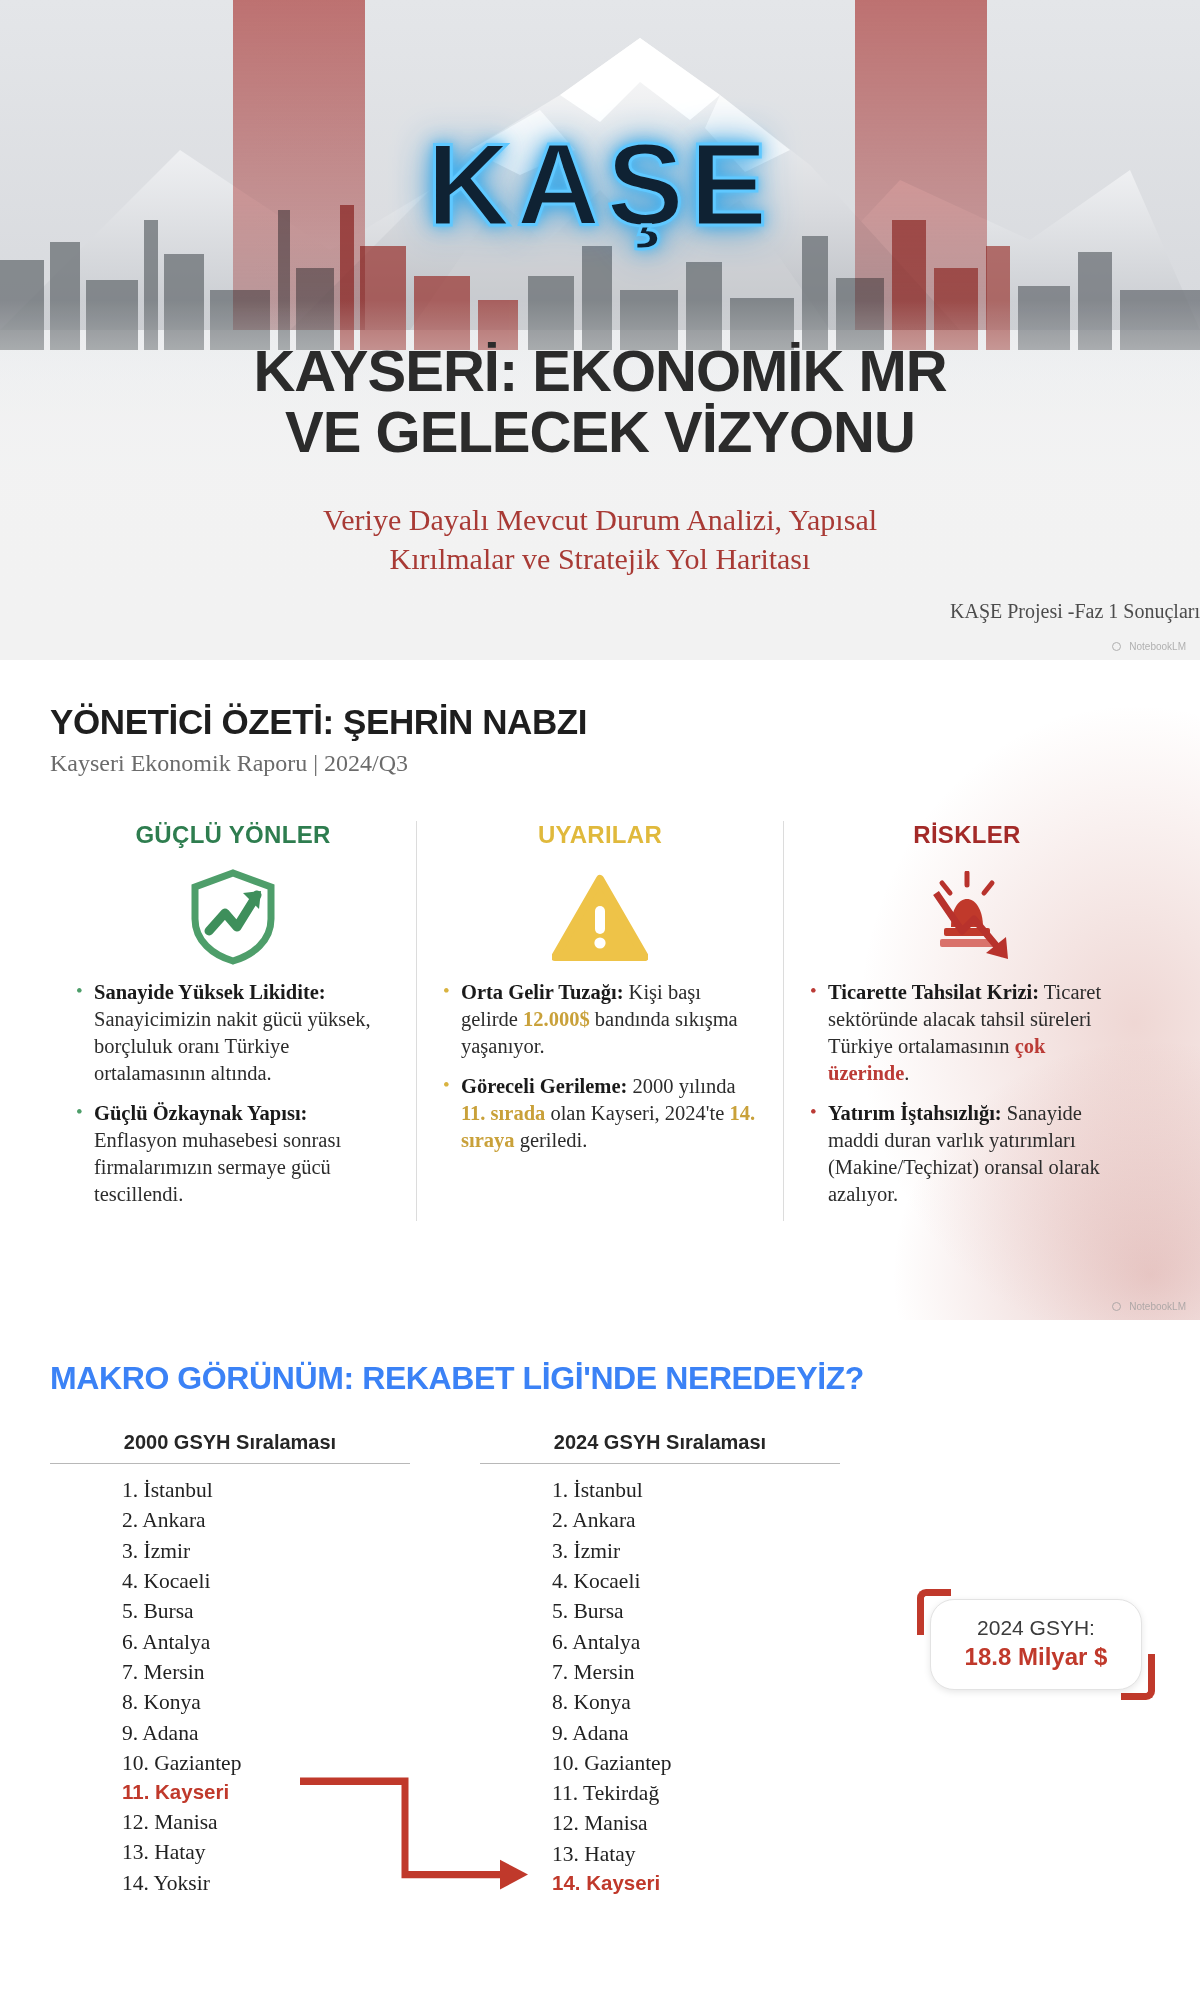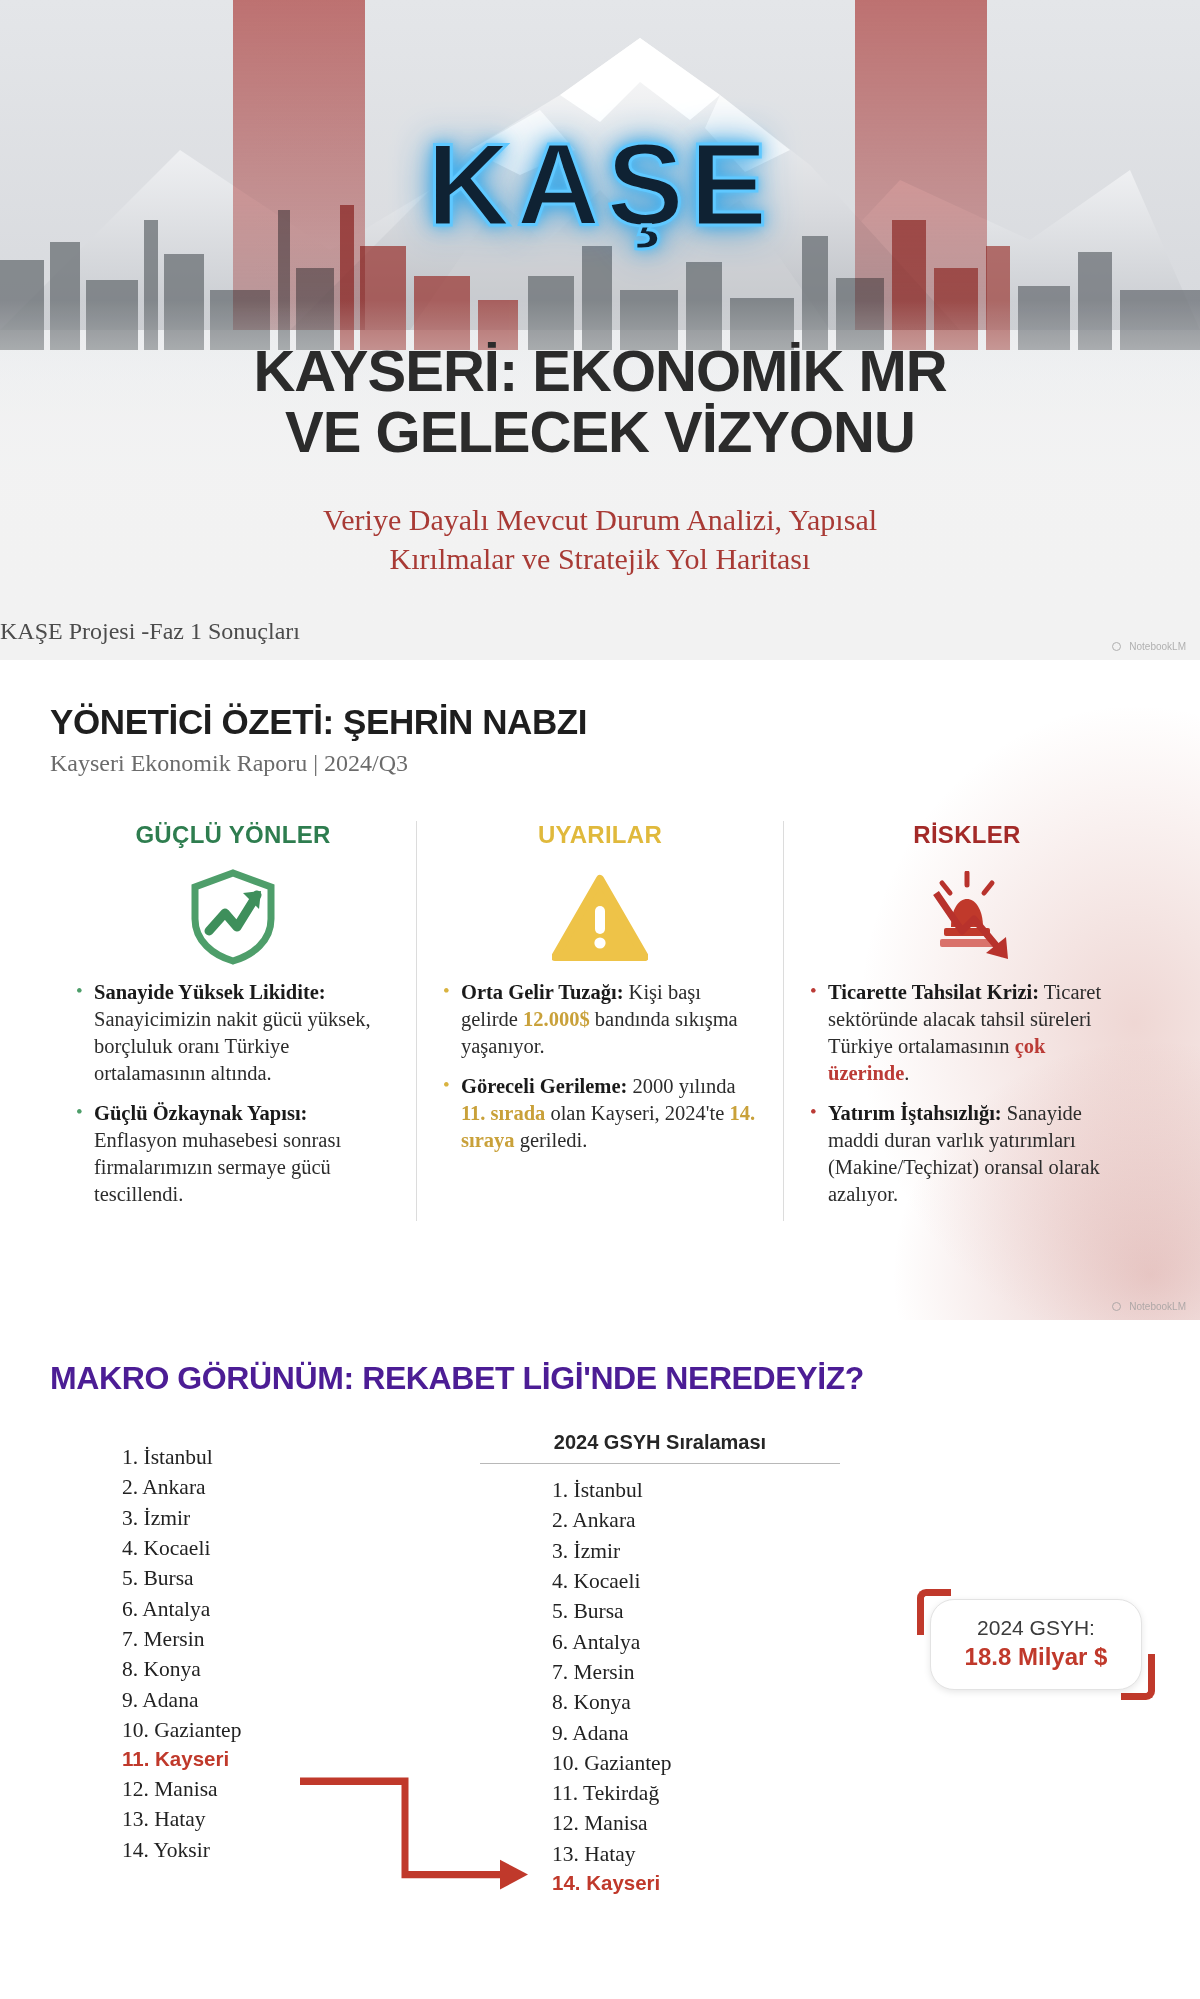--- a/index.html
+++ b/index.html
@@ -50,22 +50,22 @@
   .hero-title {
     position:absolute; top:340px; left:0; right:0; text-align:center; z-index:6;
     color:#2b2b2b; font-weight:bold; font-size:58px; line-height:1.06;
     letter-spacing:-1px;
   }
   .hero-sub {
     position:absolute; top:500px; left:0; right:0; text-align:center; z-index:6;
     color:#a83a35; font-family:"Liberation Serif", serif; font-size:30px; line-height:1.3;
   }
   .hero-proj {
-    position:absolute; top:600px; left:0; right:0; text-align:left; z-index:6;
-    color:#4c4c4c; font-family:"Liberation Serif", serif; font-size:24px;margin-top:18px;
+    position:absolute; top:600px; left:0; right:0; text-align:right; z-index:6;
+    color:#4c4c4c; font-family:"Liberation Serif", serif; font-size:20px;
   }
   .nb-mark {
     position:absolute; right:14px; bottom:8px; z-index:9;
     display:flex; align-items:center; gap:8px;
     font-size:10px; color:#9a9a9a; opacity:.75;
   }
   .nb-dot { width:9px;height:9px;border-radius:50%;border:1.6px solid #9a9a9a; }
 
   
   .summary {
@@ -107,21 +107,21 @@
   .c-red   ul.pts li::before { color:#bb3b36; }
   .lbl { font-weight:bold; color:#1a1a1a; }
   .hl-amber { color:#c9a13a; font-weight:bold; }
   .hl-red { color:#bb3b36; font-weight:bold; }
 
   
   .macro {
     position:relative; flex:1 1 auto; background:#ffffff;
     padding:40px 50px 0 50px; overflow:hidden;
   }
-  .macro-title { font-size:32px; font-weight:bold; color:#4c1d95; letter-spacing:-.4px; }
+  .macro-title { font-size:32px; font-weight:bold; color:#3b82f6; letter-spacing:-.4px; }
   .rank-area { position:relative; margin-top:34px; display:flex; }
   .rank-col { width:360px; }
   .rank-col.right { margin-left:70px; }
   .rank-head {
     text-align:center; font-weight:bold; font-size:20px; color:#262626;
     padding-bottom:9px; border-bottom:1.6px solid #b8b8b8;
   }
   ol.rank { list-style:none; margin-top:11px; padding-left:72px;
     font-family:"Liberation Serif", serif; font-size:21.5px; line-height:1.41; color:#222; }
   ol.rank li.hit { color:#c0392b; font-weight:bold; font-family:"Liberation Sans", sans-serif; font-size:20.5px; }
@@ -321,20 +321,21 @@
       <span>NotebookLM</span>
     </div>
   </section>
 
   <section class="macro">
     <h2 class="macro-title">MAKRO GÖRÜNÜM: REKABET LİGİ'NDE NEREDEYİZ?</h2>
 
     <div class="rank-area">
 
       <div class="rank-col">
+        <div class="rank-head">2000 GSYH Sıralaması</div>
         <ol class="rank" id="list2000">
             <li>1. İstanbul</li>
             <li>2. Ankara</li>
             <li>3. İzmir</li>
             <li>4. Kocaeli</li>
             <li>5. Bursa</li>
             <li>6. Antalya</li>
             <li>7. Mersin</li>
             <li>8. Konya</li>
             <li>9. Adana</li>

